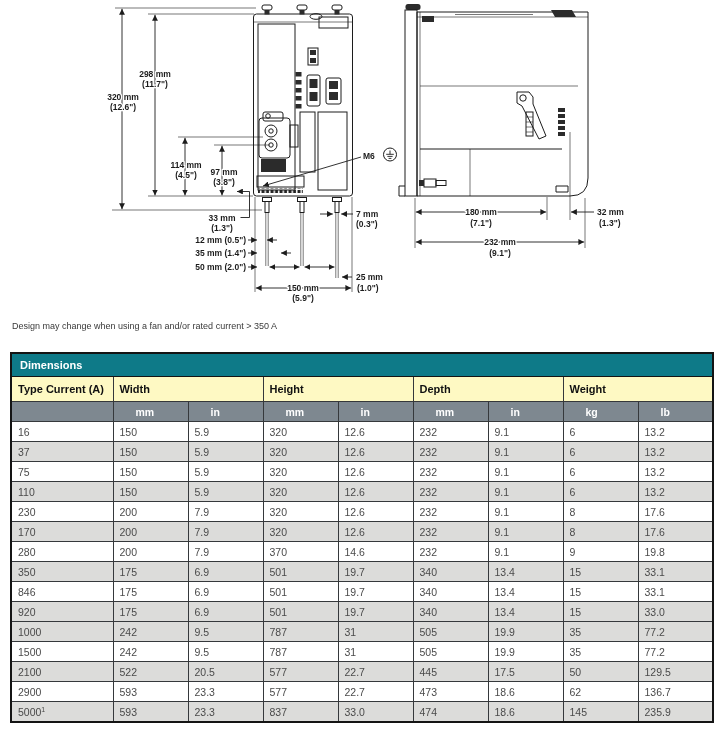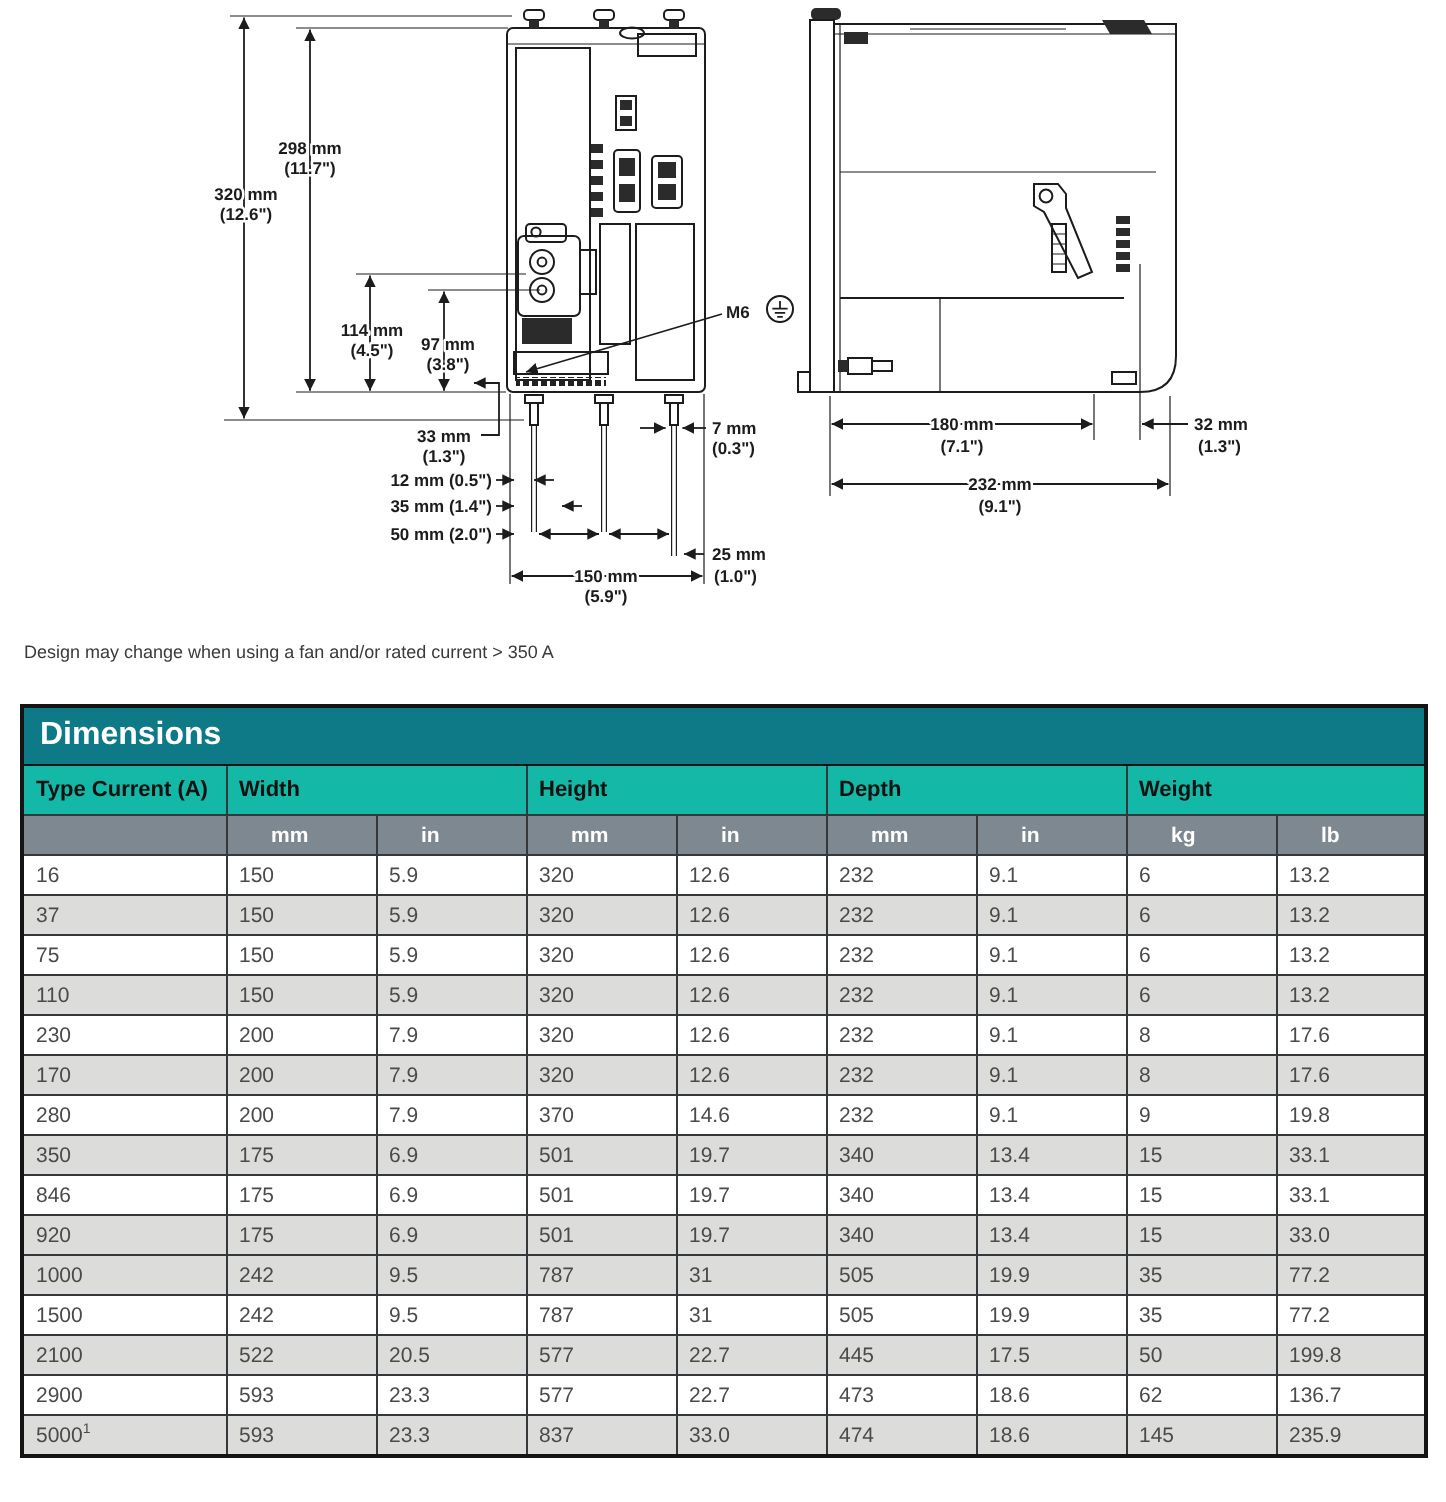--- a/index.html
+++ b/index.html
@@ -22,23 +22,23 @@
   .dimt{font-family:"Liberation Sans",sans-serif;font-size:8.5px;font-weight:bold;fill:#1c1c1c;
         paint-order:stroke fill;stroke:#fff;stroke-width:2.5px;stroke-linejoin:round;}
 
   .note{margin:13px 0 17px 12px;font-size:9px;color:#3a3a3a;}
 
   
   table.dims{border-collapse:collapse;table-layout:fixed;width:702px;margin:21px 0 0 10px;
              border:2px solid #141414;}
   table.dims th,table.dims td{border:1px solid #35383b;font-size:10.5px;text-align:left;
              padding:3px 6px;overflow:hidden;white-space:nowrap;}
-  tr.title-row th{background:var(--teal);color:#fff;font-size:16px;font-weight:bold;
+  tr.title-row th{background:var(--teal);color:#fff;font-size:11px;font-weight:bold;
              padding:5px 8px;border:1px solid #141414;}
-  tr.group-row th{background:#14b8a6;color:#111;font-size:11px;font-weight:bold;padding:5px 6px;height:14px;}
+  tr.group-row th{background:#fef9c3;color:#111;font-size:11px;font-weight:bold;padding:5px 6px;height:14px;}
   tr.unit-row th{background:var(--unit-row-bg);color:#fff;font-size:10.5px;font-weight:bold;
              padding:3px 22px;height:13px;}
   tbody td{color:var(--body-text);height:13px;}
   tbody tr.alt td{background:var(--alt-row-bg);}
   tbody td sup{font-size:7px;vertical-align:super;line-height:0;}
 </style>
 </head>
 <body>
 
 <div class="page">
@@ -407,21 +407,21 @@
         </tr>
         <tr class="alt">
           <td>2100</td>
           <td>522</td>
           <td>20.5</td>
           <td>577</td>
           <td>22.7</td>
           <td>445</td>
           <td>17.5</td>
           <td>50</td>
-          <td>199.8</td>
+          <td>129.5</td>
         </tr>
         <tr>
           <td>2900</td>
           <td>593</td>
           <td>23.3</td>
           <td>577</td>
           <td>22.7</td>
           <td>473</td>
           <td>18.6</td>
           <td>62</td>

